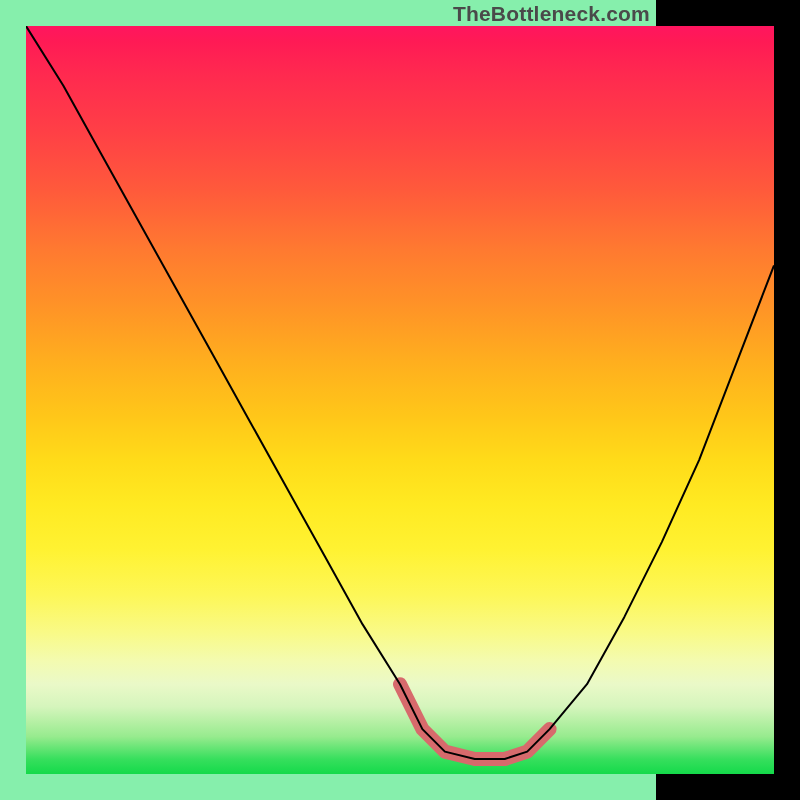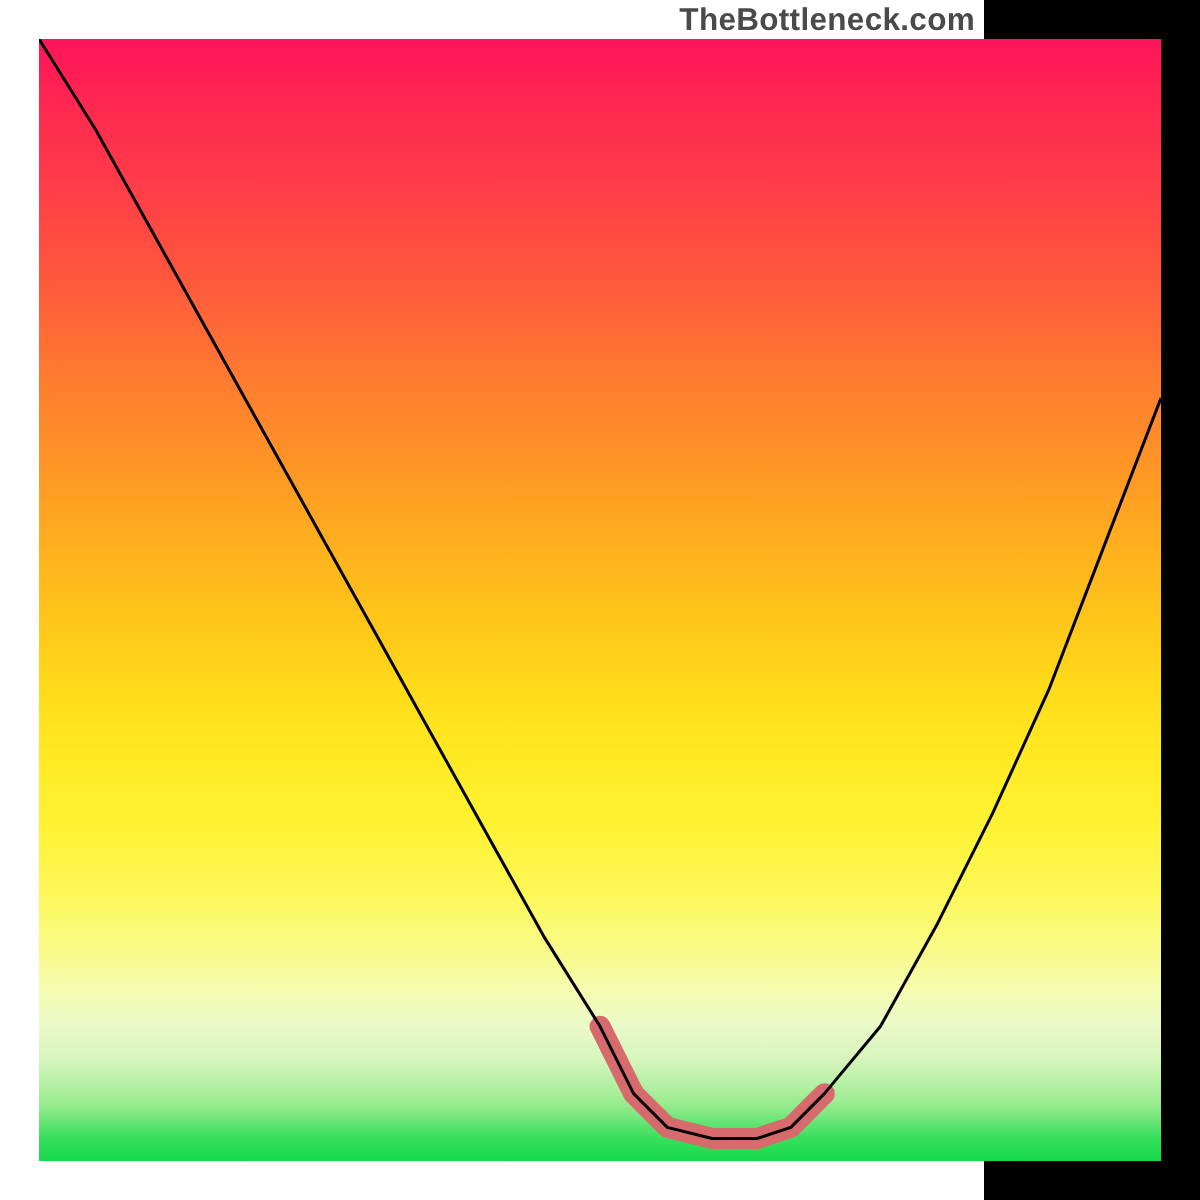--- a/index.html
+++ b/index.html
@@ -10,21 +10,21 @@
     background: #000;
     overflow: hidden;
     font-family: Arial, Helvetica, sans-serif;
   }
   .frame {
     position: absolute;
     left: 0;
     top: 0;
     width: 656px;
     height: 800px;
-    background: #ffffff;
+    background: #86efac;
   }
   .watermark {
     position: absolute;
     top: 2px;
     right: 6px;
     font-size: 21px;
     font-weight: 600;
     color: #4a4a4a;
     letter-spacing: 0.2px;
     z-index: 40;

